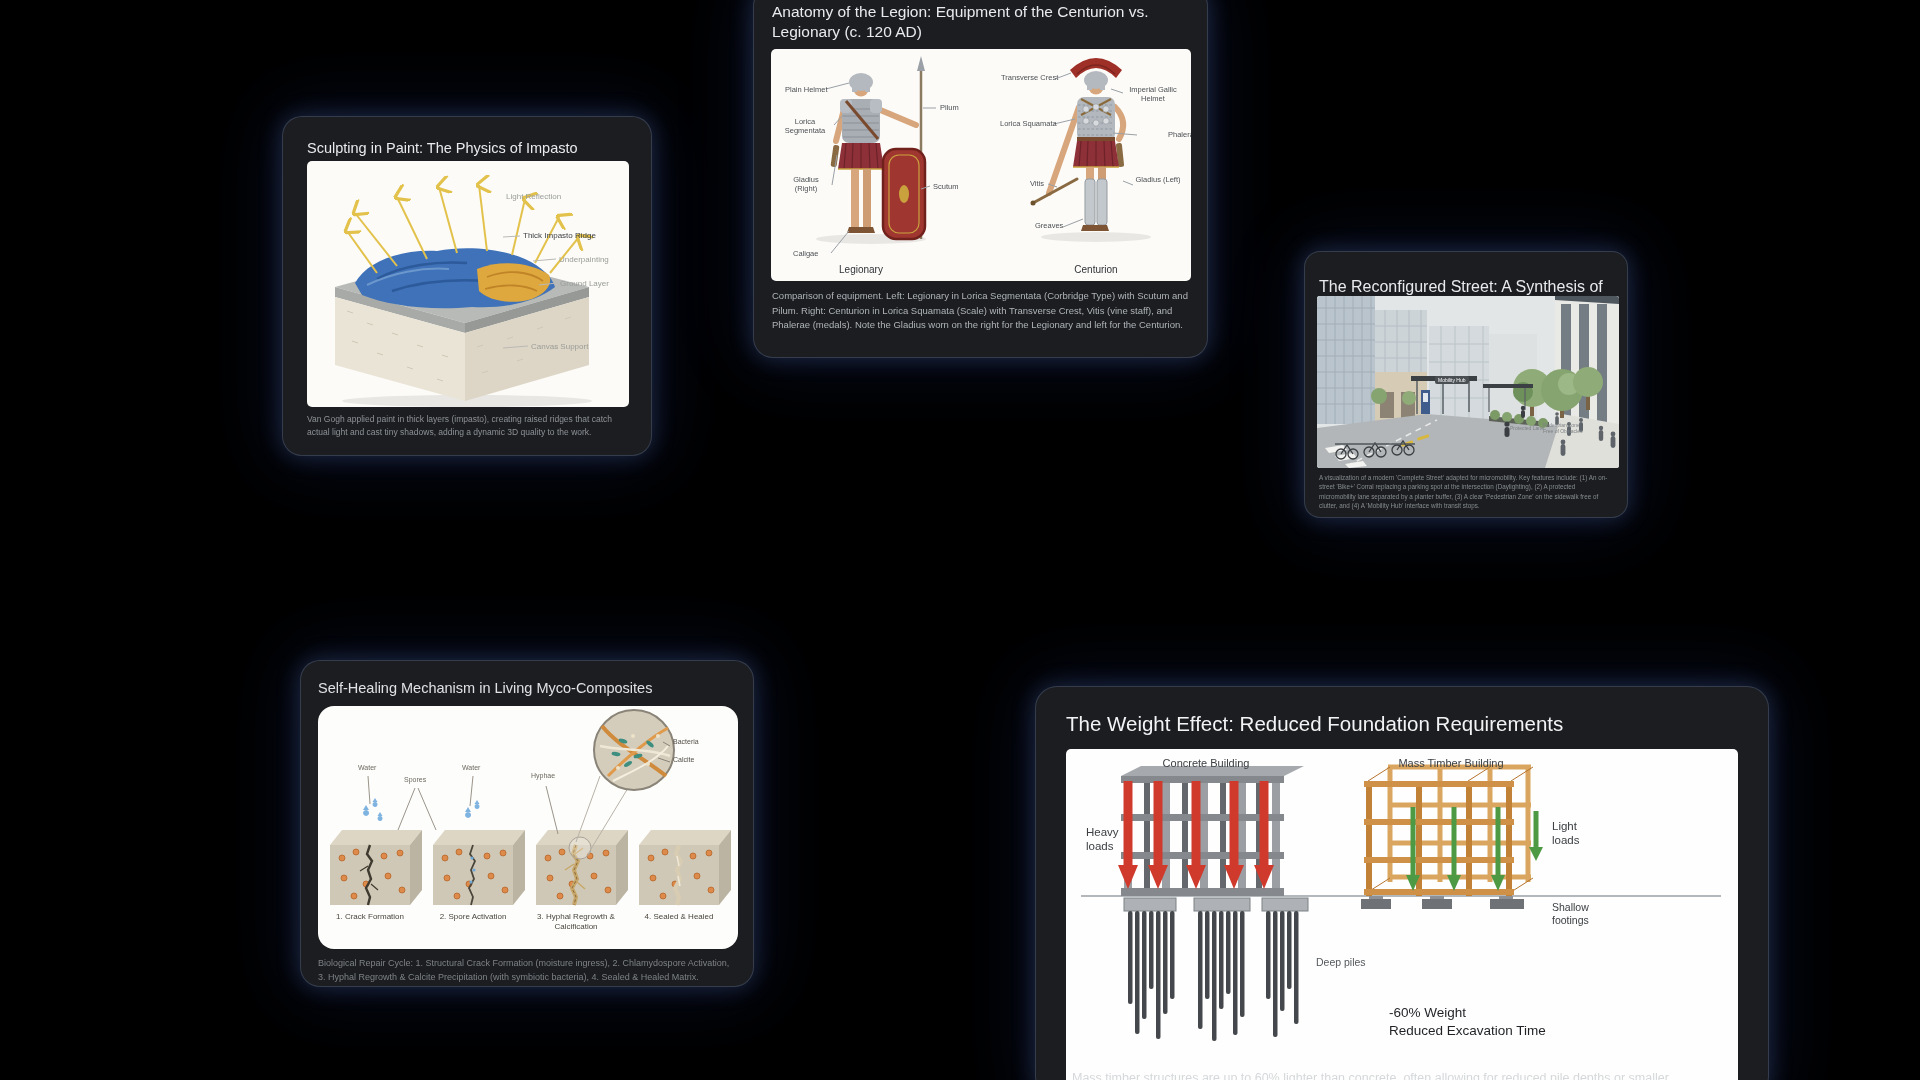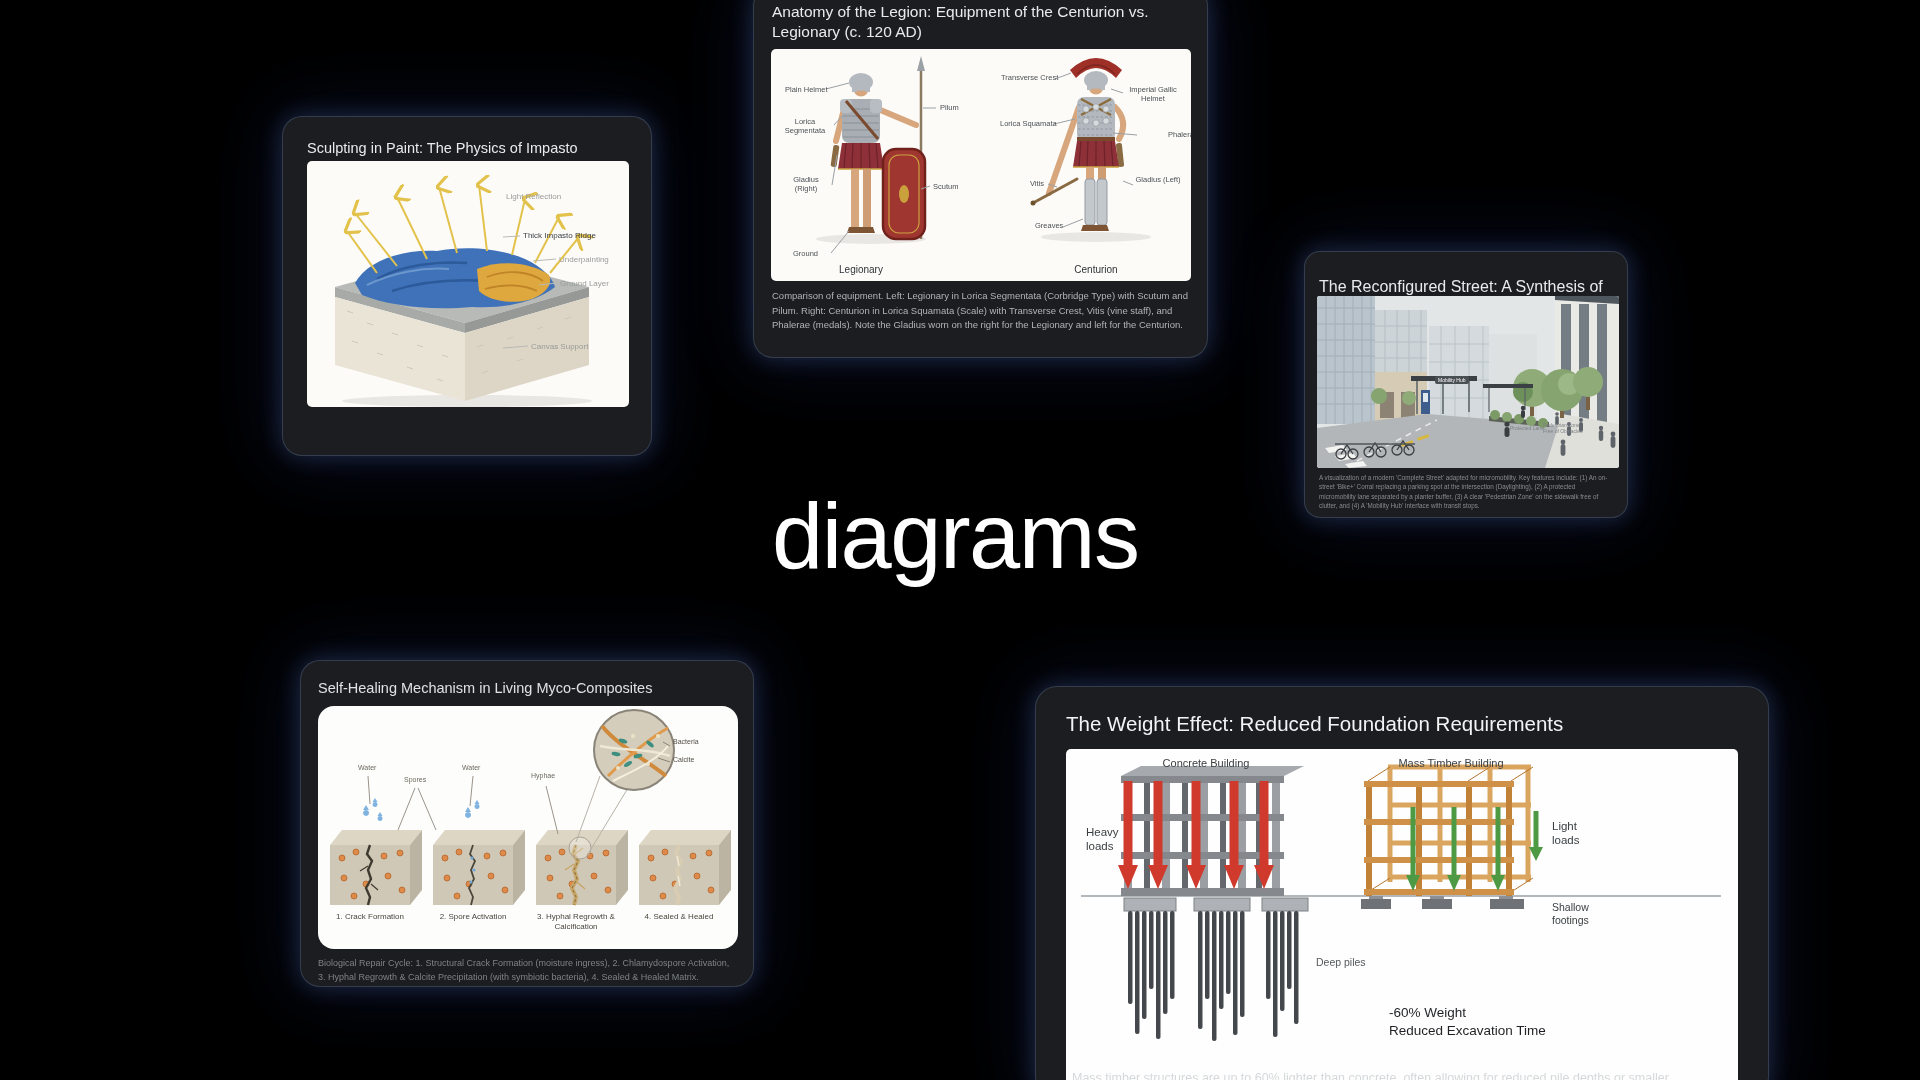--- a/index.html
+++ b/index.html
@@ -17,21 +17,20 @@
   .blab{position:absolute;color:#3c4043;line-height:1.25;}
   .center-word{position:absolute;color:#ffffff;font-weight:500;letter-spacing:-1.5px;
                font-size:92px;line-height:1;}
   svg{display:block;}
 </style>
 </head>
 <body>
 
 <div id="stage">
 
-  <div class="center-word" style="left:772px;top:490px;">diagrams</div>
 
   <div class="card" style="left:282px;top:116px;width:368px;height:338px;">
     <div class="card-title" style="left:24px;top:22px;width:330px;font-size:14.5px;">Sculpting in Paint: The Physics of Impasto</div>
     <div class="panel" style="left:24px;top:44px;width:322px;height:246px;">
       <svg width="322" height="246" viewBox="0 0 322 246">
         <defs>
           <marker id="yarr" markerWidth="9" markerHeight="9" refX="4.5" refY="1.5" orient="auto-start-reverse">
             <path d="M0,7 L4.5,0 L9,7" fill="none" stroke="#e3c24c" stroke-width="1.6"></path>
           </marker>
         </defs>
@@ -67,20 +66,21 @@
           <line x1="232" y1="124" x2="250" y2="122"></line>
           <line x1="196" y1="187" x2="221" y2="185"></line>
         </g>
       </svg>
       <div class="fl" style="left:199px;top:31px;font-size:8px;">Light Reflection</div>
       <div class="fl" style="left:216px;top:70px;font-size:8px;color:#3c3f42;">Thick Impasto Ridge</div>
       <div class="fl" style="left:252px;top:94px;font-size:8px;">Underpainting</div>
       <div class="fl" style="left:253px;top:118px;font-size:8px;">Ground Layer</div>
       <div class="fl" style="left:224px;top:181px;font-size:8px;">Canvas Support</div>
     </div>
+    <div class="caption" style="left:24px;top:296px;width:322px;font-size:8.5px;color:#8e9297;">Van Gogh applied paint in thick layers (impasto), creating raised ridges that catch actual light and cast tiny shadows, adding a dynamic 3D quality to the work.</div>
   </div>
 
   <div class="card" style="left:753px;top:-14px;width:453px;height:370px;">
     <div class="card-title" style="left:18px;top:15px;width:420px;font-size:15.5px;">Anatomy of the Legion: Equipment of the Centurion vs. Legionary (c. 120 AD)</div>
     <div class="panel" style="left:17px;top:62px;width:420px;height:232px;">
       <svg width="420" height="232" viewBox="0 0 420 232">
         <ellipse cx="100" cy="190" rx="55" ry="5" fill="rgba(0,0,0,0.08)"></ellipse>
         <ellipse cx="325" cy="188" rx="55" ry="5" fill="rgba(0,0,0,0.08)"></ellipse>
         <g>
           <line x1="150" y1="16" x2="150" y2="190" stroke="#8a7a5f" stroke-width="2.5"></line>
@@ -157,21 +157,21 @@
           <line x1="277" y1="135" x2="286" y2="138"></line>
           <line x1="362" y1="136" x2="352" y2="132"></line>
           <line x1="292" y1="178" x2="312" y2="170"></line>
         </g>
       </svg>
       <div class="leg-label" style="left:14px;top:36px;">Plain Helmet</div>
       <div class="leg-label" style="left:169px;top:54px;">Pilum</div>
       <div class="leg-label" style="left:8px;top:68px;width:52px;text-align:center;">Lorica Segmentata</div>
       <div class="leg-label" style="left:12px;top:126px;width:46px;text-align:center;">Gladius (Right)</div>
       <div class="leg-label" style="left:162px;top:133px;">Scutum</div>
-      <div class="leg-label" style="left:22px;top:200px;">Ground</div>
+      <div class="leg-label" style="left:22px;top:200px;">Caligae</div>
       <div class="leg-name" style="left:40px;top:215px;width:100px;">Legionary</div>
       <div class="leg-label" style="left:230px;top:24px;">Transverse Crest</div>
       <div class="leg-label" style="left:356px;top:36px;width:52px;text-align:center;">Imperial Gallic Helmet</div>
       <div class="leg-label" style="left:229px;top:70px;">Lorica Squamata</div>
       <div class="leg-label" style="left:370px;top:81px;padding-left:27px;">Phalerae</div>
       <div class="leg-label" style="left:259px;top:130px;">Vitis</div>
       <div class="leg-label" style="left:364px;top:126px;width:46px;text-align:center;">Gladius (Left)</div>
       <div class="leg-label" style="left:264px;top:172px;">Greaves</div>
       <div class="leg-name" style="left:275px;top:215px;width:100px;">Centurion</div>
     </div>

